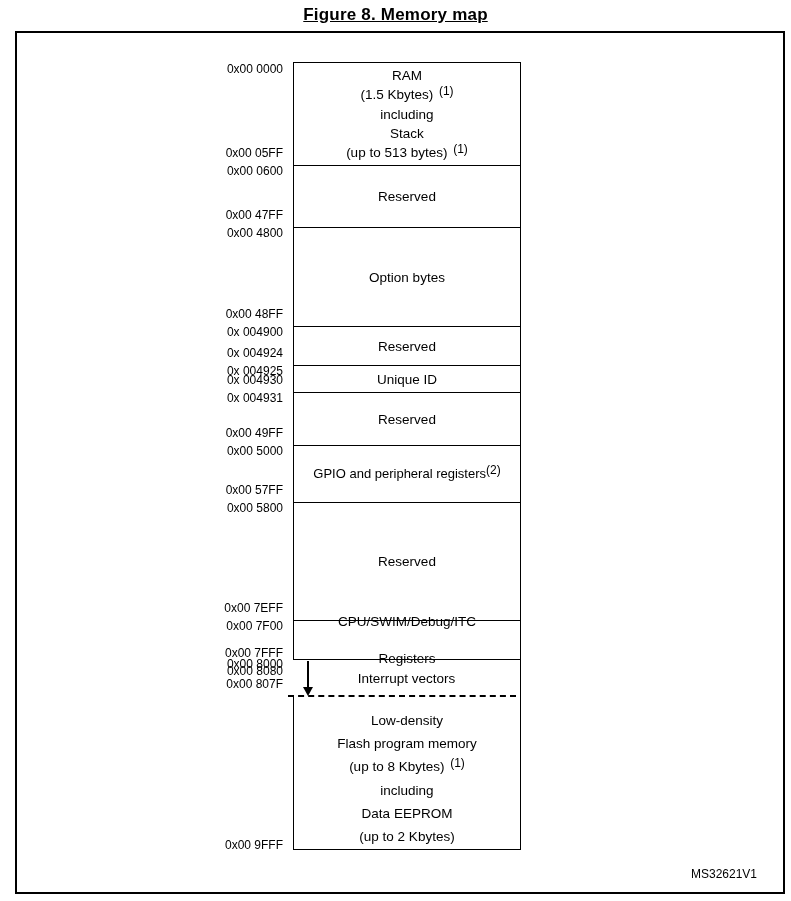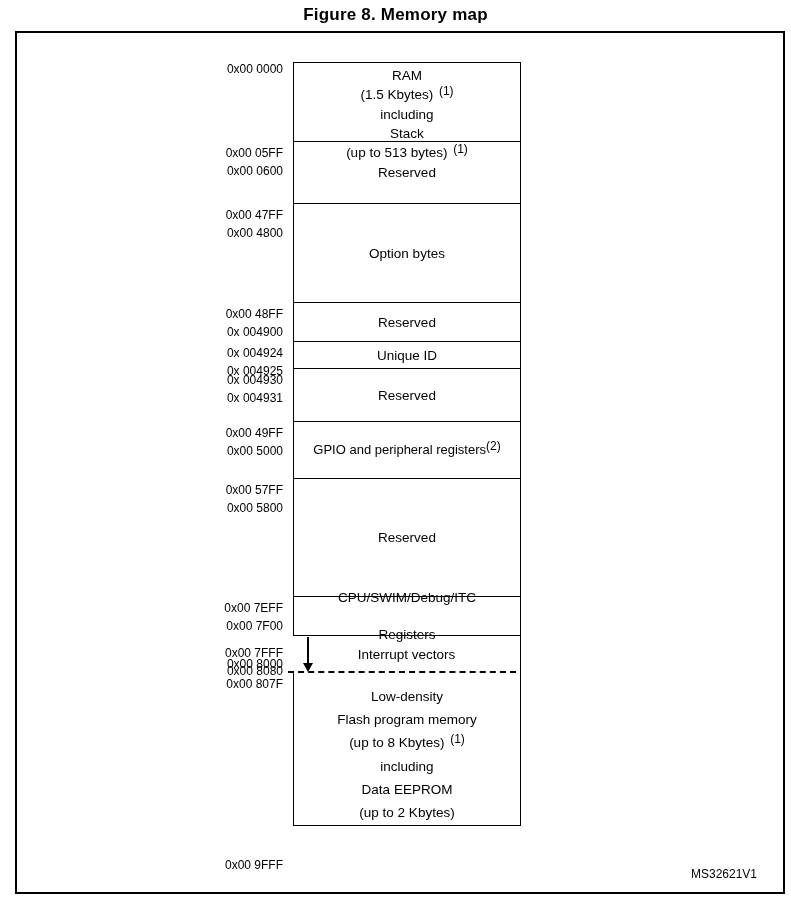--- a/index.html
+++ b/index.html
@@ -11,20 +11,21 @@
     position: relative;
     overflow: hidden;
   }
   .title {
     position: absolute;
     top: 5px; left: 0; width: 100%;
     text-align: center;
     font-size: 17px;
     font-weight: bold;
     letter-spacing: 0.2px;
+    text-decoration: underline;
   }
   .frame {
     position: absolute;
     left: 15px; top: 31px;
     width: 770px; height: 863px;
     border: 2px solid #000;
     box-sizing: border-box;
   }
   .diagram {
     position: absolute;
@@ -91,21 +92,21 @@
     font-size: 12px;
   }
 </style>
 </head>
 <body>
 
 <div>
   <div class="title">Figure 8. Memory map</div>
   <div class="frame">
     <div class="diagram" id="diagram">
-        <div class="block ram first" style="height: 80px;">
+        <div class="block ram first" style="height: 104px;">
           <div class="line"><span>RAM</span></div>
           <div class="line"><span>(1.5 Kbytes) </span><span class="sup">(1)</span></div>
           <div class="line"><span>including</span></div>
           <div class="line"><span>Stack</span></div>
           <div class="line"><span>(up to 513 bytes) </span><span class="sup">(1)</span></div>
         </div>
         <div class="block reserved-1" style="height: 62px;">
           <div class="line"><span>Reserved</span></div>
         </div>
         <div class="block option-bytes" style="height: 99px;">
@@ -160,17 +161,17 @@
         <div class="addr" style="top: 393px;">0x00 49FF</div>
         <div class="addr" style="top: 411px;">0x00 5000</div>
         <div class="addr" style="top: 450px;">0x00 57FF</div>
         <div class="addr" style="top: 468px;">0x00 5800</div>
         <div class="addr" style="top: 568px;">0x00 7EFF</div>
         <div class="addr" style="top: 586px;">0x00 7F00</div>
         <div class="addr" style="top: 613px; padding-left: 20px;">0x00 7FFF</div>
         <div class="addr" style="top: 624px;">0x00 8000</div>
         <div class="addr" style="top: 644px;">0x00 807F</div>
         <div class="addr" style="top: 631px;">0x00 8080</div>
-        <div class="addr" style="top: 825px;">0x00 9FFF</div>
+        <div class="addr" style="top: 805px;">0x00 9FFF</div>
       </div>
     <div class="watermark">MS32621V1</div>
   </div>
 </div>
 
 </body></html>

